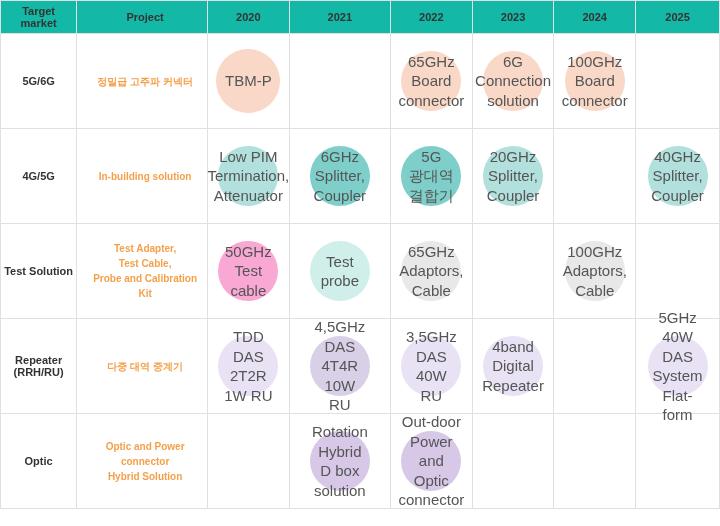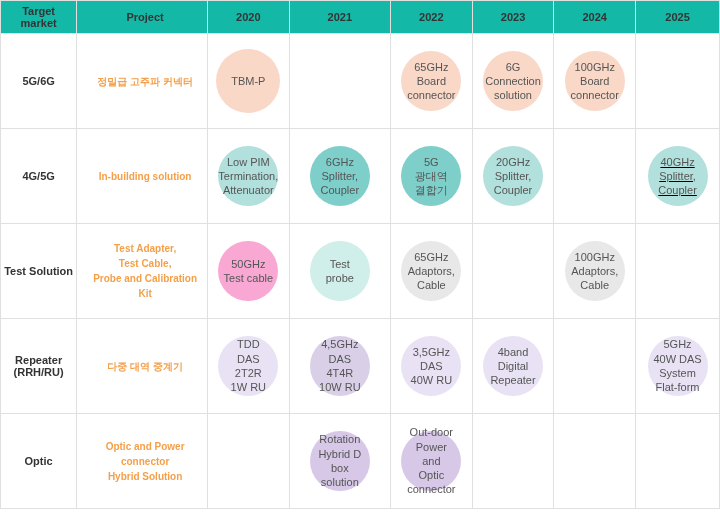--- a/index.html
+++ b/index.html
@@ -42,21 +42,21 @@
     }
     .year-col {
       width: 75px;
     }
     .bubble {
       border-radius: 50%;
       display: inline-flex;
       align-items: center;
       justify-content: center;
       text-align: center;
-      font-size: 11px;
+      font-size: 15px;
       line-height: 1.3;
       font-weight: normal;
       color: #555;
       padding: 4px;
     }
     .bubble-md {
       width: 58px;
       height: 58px;
     }
     .project-cell {
@@ -135,21 +135,21 @@
           </div>
         </td>
         <td style="padding: 4px 2px;">
           <div style="display: flex; align-items: center; justify-content: center; height: 100%; gap: 3px;">
             <div class="bubble bubble-md" style="background-color: rgb(178, 224, 220); width: 60px; height: 60px;">20GHz<br>Splitter,<br>Coupler</div>
           </div>
         </td>
         <td style="padding: 4px 2px;">
           <div style="display: flex; align-items: center; justify-content: center; height: 100%; gap: 3px;"></div>
         </td>
-        <td style="padding: 4px 2px; text-decoration: underline;">
+        <td style="padding: 4px 2px;">
           <div style="display: flex; align-items: center; justify-content: center; height: 100%; gap: 3px;">
             <div class="bubble bubble-md" style="background-color: rgb(178, 224, 220); width: 60px; height: 60px;">40GHz<br>Splitter,<br>Coupler</div>
           </div>
         </td>
       </tr>
       <tr style="height: 95px;">
         <td class="market-col">Test Solution</td>
         <td class="project-col project-cell"><span class="project-label">Test Adapter,<br>Test Cable,<br>Probe and Calibration Kit</span></td>
         <td style="padding: 4px 2px;">
           <div style="display: flex; align-items: center; justify-content: center; height: 100%; gap: 3px;">

